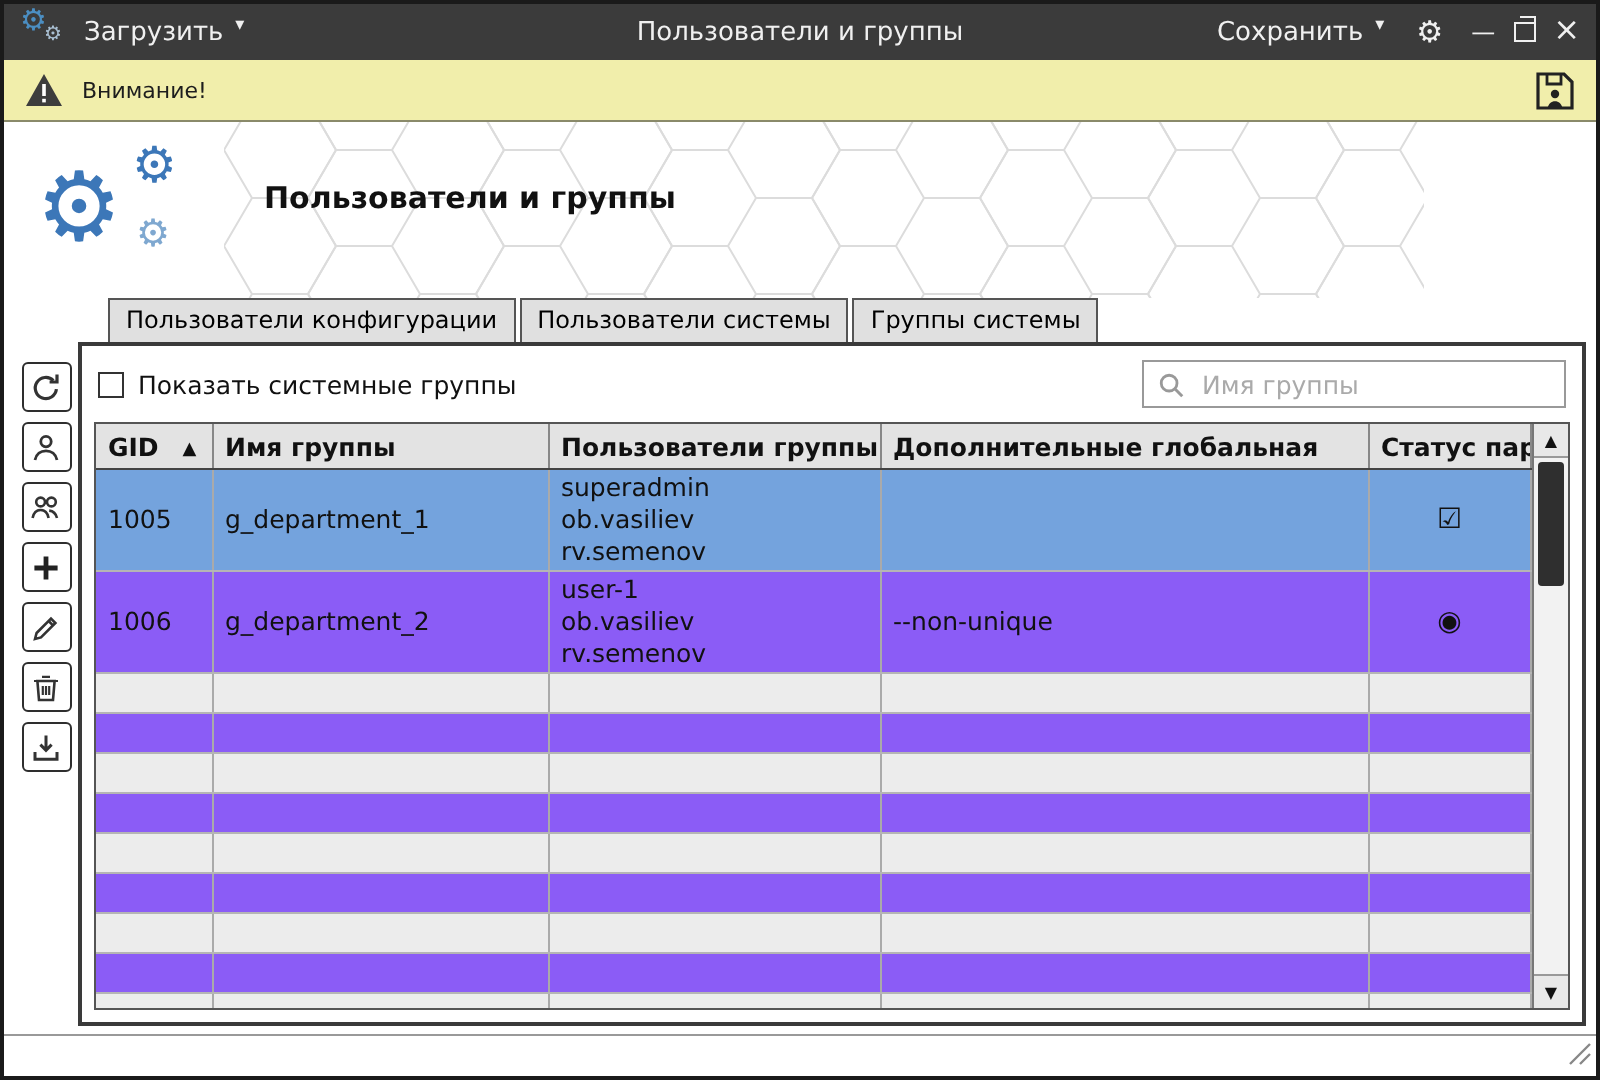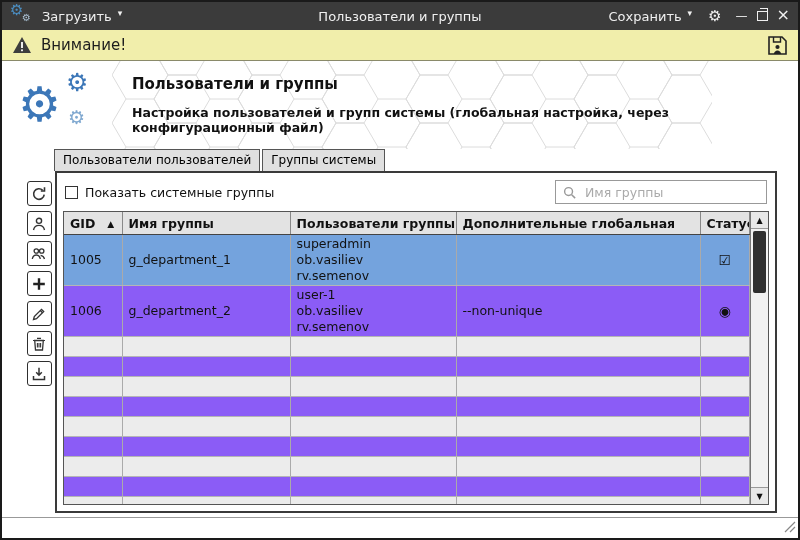--- a/index.html
+++ b/index.html
@@ -21,21 +21,21 @@
   .winbtns{display:flex;align-items:center;gap:9px;margin-left:2px;}
   .winbtn{cursor:pointer;line-height:1;font-size:12px;}
   .winbtn.max{width:9px;height:8px;border:1px solid #f0f0f0;display:inline-block;position:relative;}
   .winbtn.max::before{content:'';position:absolute;left:2px;top:-4px;width:7px;height:5px;
     border-top:1px solid #f0f0f0;border-right:1px solid #f0f0f0;}
   .winbtn.close{font-size:16px;margin-top:-2px;}
 
   
   .warningbar{height:30px;min-height:30px;background:#f1eeab;border-bottom:1px solid #8a8a6a;display:flex;
     align-items:center;gap:9px;padding:0 10px;}
-  .warn-label{font-size:15px;color:#1d1d1d;}
+  .warn-label{font-size:11px;color:#1d1d1d;}
   .icon-btn{background:none;border:none;padding:0;cursor:pointer;display:flex;align-items:center;}
   .save-user-btn{margin-left:auto;}
 
   
   .header{height:88px;min-height:88px;position:relative;overflow:hidden;background:#fff;}
   .hexbg{position:absolute;left:110px;top:-10px;width:600px;height:120px;}
   .hdr-content{position:relative;display:flex;align-items:center;height:100%;padding-left:16px;gap:28px;}
   .hdr-gears{width:86px;height:74px;position:relative;flex:none;}
   .g-big{position:absolute;left:0;top:12px;font-size:48px;color:#3c77b8;line-height:1;}
   .g-med{position:absolute;left:48px;top:2px;font-size:25px;color:#3c77b8;line-height:1;}
@@ -44,21 +44,21 @@
   .hdr-sub{font-size:12.5px;font-weight:bold;color:#111;}
 
   
   .tabsrow{display:flex;align-items:flex-end;padding-left:52px;gap:2px;margin-bottom:-2px;position:relative;z-index:3;}
   .tab{background:#e0e0e0;border:1px solid #555;border-bottom:none;padding:3px 8px 4px;font-size:12px;
     cursor:pointer;margin-bottom:2px;white-space:nowrap;}
   .tab.active{background:#fff;border:2px solid #3a3a3a;border-bottom:none;padding:4px 9px 6px;margin-bottom:0;position:relative;}
   .tab.active::after{content:'';position:absolute;left:0;right:0;bottom:-2px;height:2px;background:#fff;}
 
   
-  .main{flex:1;display:flex;padding:0 21px;min-height:0;}
+  .main{flex:1;display:flex;padding:0 5px;min-height:0;}
   .toolbar{width:32px;min-width:32px;display:flex;flex-direction:column;align-items:center;gap:5px;padding-top:10px;}
   .toolbtn{width:25px;height:25px;min-height:25px;border:1.5px solid #2e2e2e;border-radius:3px;background:#fff;
     display:flex;align-items:center;justify-content:center;cursor:pointer;padding:0;box-sizing:border-box;}
   .toolbtn span{display:flex;}
   .toolbtn svg{width:16px;height:16px;}
 
   .panel{flex:1;border:2px solid #3a3a3a;display:flex;flex-direction:column;padding:4px 6px 6px;min-width:0;background:#fff;margin-bottom:4px;}
   .controls{display:flex;align-items:center;height:30px;min-height:30px;gap:8px;padding:0 2px 4px;}
   .chk{display:flex;align-items:center;gap:7px;font-size:12.5px;cursor:pointer;color:#111;}
   .chk .box{width:13px;height:13px;border:1.5px solid #333;background:#fff;display:inline-block;box-sizing:border-box;}
@@ -156,27 +156,27 @@
       <rect width="100%" height="100%" fill="url(#hexp)"></rect>
     </svg>
     <div class="hdr-content">
       <span class="hdr-gears">
         <span class="g-big">⚙</span>
         <span class="g-med">⚙</span>
         <span class="g-sm">⚙</span>
       </span>
       <div>
         <div class="hdr-title">Пользователи и группы</div>
-        <div class="hdr-sub">Настройка пользователей и групп системы (глобальная настройка, через конфигурационный файл)</div>
       </div>
     </div>
   </div>
 
   <div class="tabsrow">
-      <div class="tab">Пользователи пользователей</div>
+      <div class="tab">Пользователи конфигурации</div>
+      <div class="tab">Пользователи системы</div>
       <div class="tab">Группы системы</div>
     </div>
 
   <div class="main">
     <div class="toolbar">
         <button class="toolbtn">
           <span>
             <svg viewBox="0 0 16 16">
               <path d="M13.2 8.6a5.3 5.3 0 1 1-1.5-4.3" fill="none" stroke="#333" stroke-width="1.6"></path>
               <path d="M13.5 1.2 V5 H9.8" fill="none" stroke="#333" stroke-width="1.6"></path>

